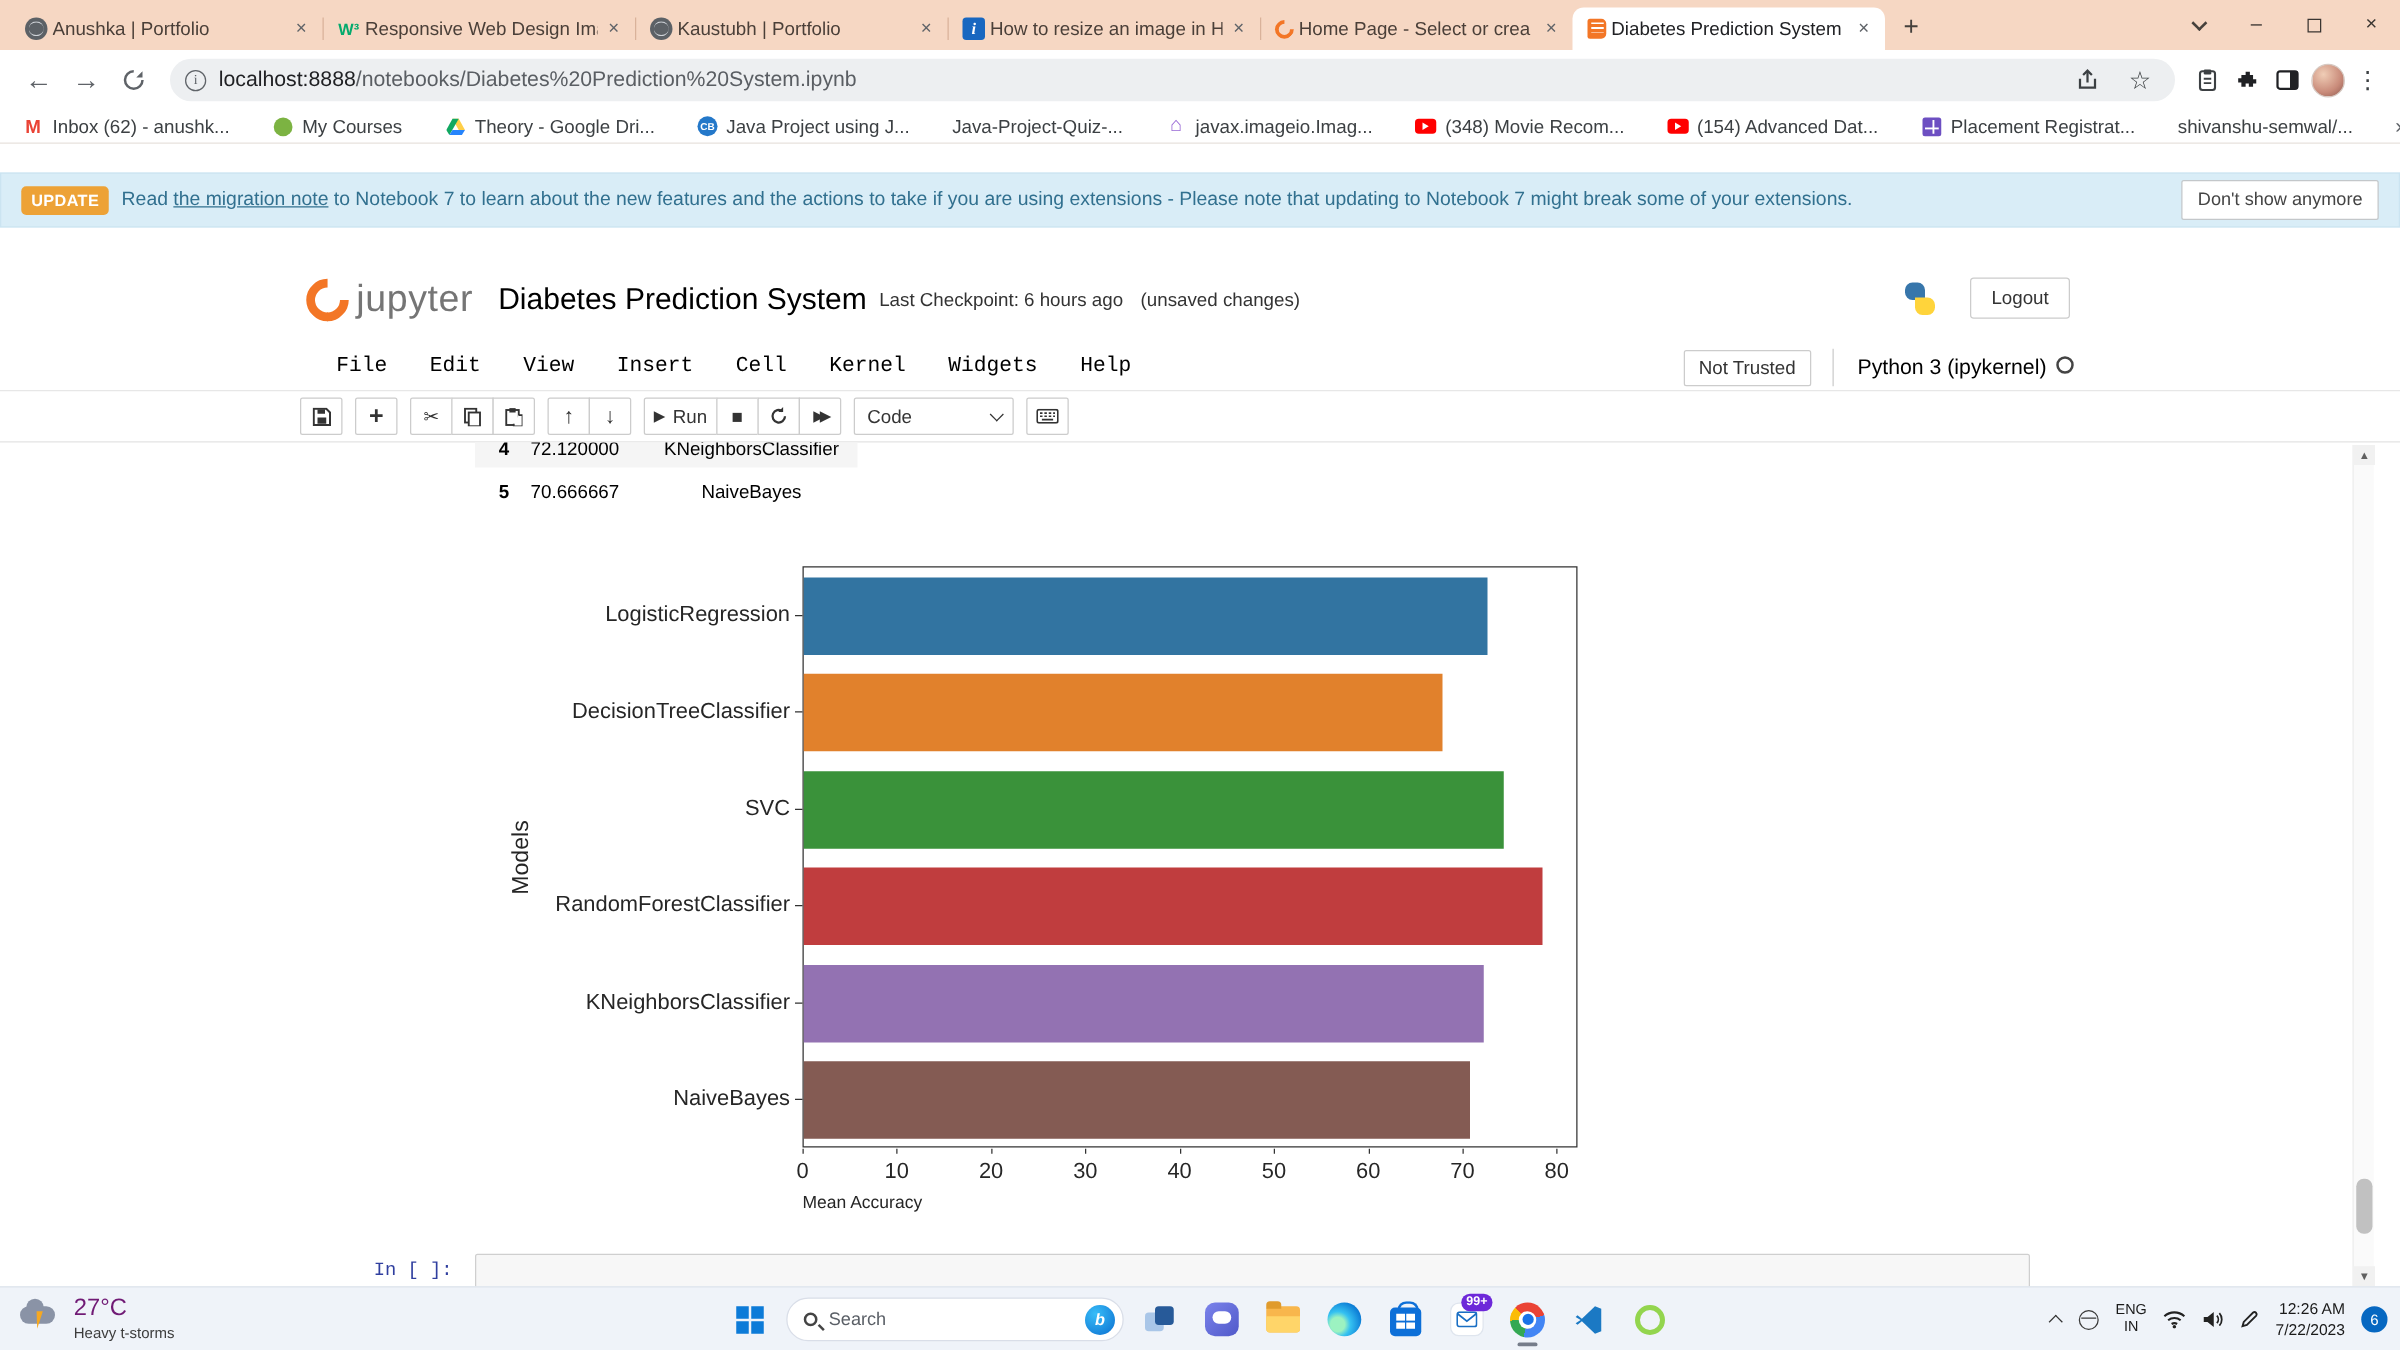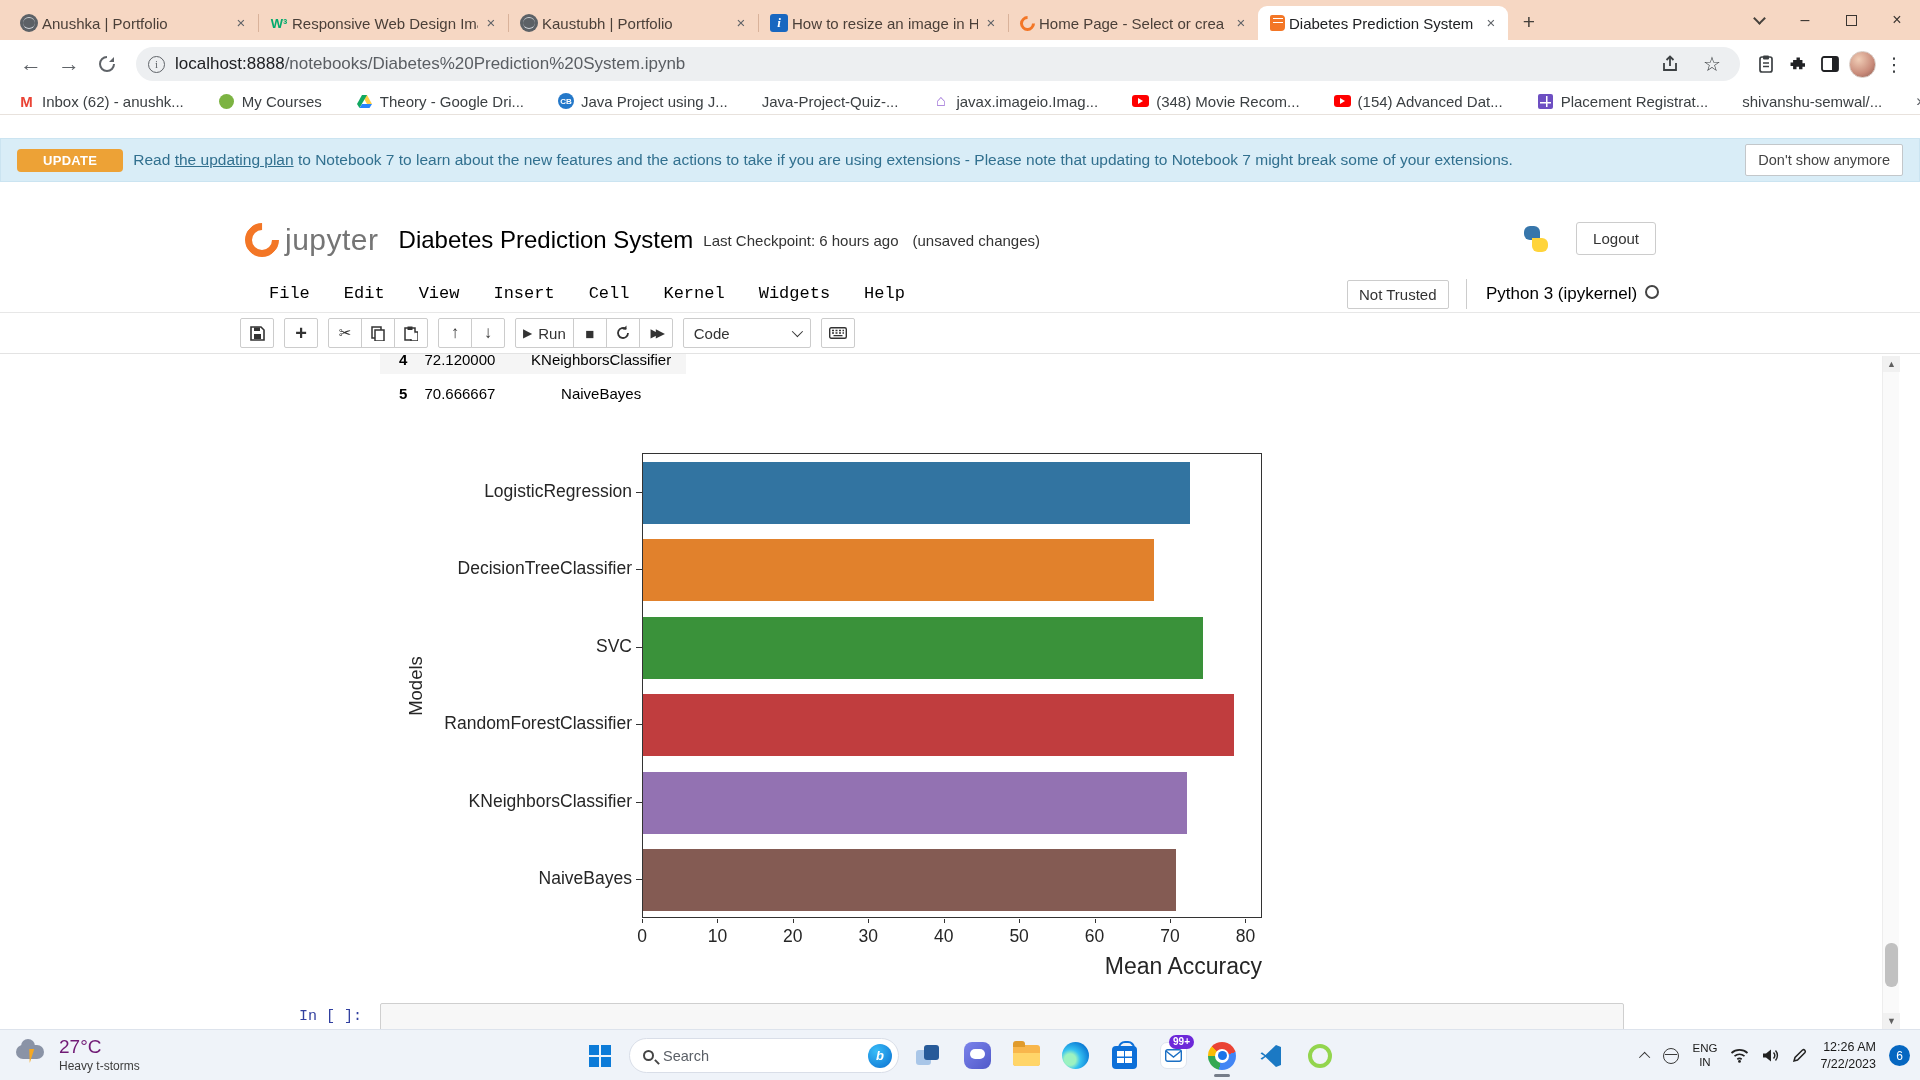--- a/index.html
+++ b/index.html
@@ -54,21 +54,21 @@
   .bm-home { color:#9a6bd6; font-size:16px; }
   .bm-yt { width:17px; height:12px; background:#f00; border-radius:3px; position:relative; }
   .bm-yt::after { content:""; position:absolute; left:6px; top:3px; border-left:5px solid #fff; border-top:3px solid transparent; border-bottom:3px solid transparent; }
   .bm-grid { width:15px; height:15px; background:#6d4fc2; border-radius:2px; position:relative; }
   .bm-grid::after { content:""; position:absolute; inset:2px; background:
      linear-gradient(#fff,#fff) 0 6px/100% 1.5px no-repeat, linear-gradient(#fff,#fff) 6px 0/1.5px 100% no-repeat; }
   .bm-more { margin-left:auto; font-size:17px; color:#5f6368; }
 
   
   .banner { position:absolute; top:138px; left:0; right:0; height:44px; background:#d9edf7; border:1px solid #cbe4f1; display:flex; align-items:center; padding:0 16px; color:#31708f; font-size:15.5px; }
-  .upd-badge { background:#eda236; color:#fff; font-weight:bold; font-size:13px; padding:4px 26px; border-radius:4px; margin-right:10px; letter-spacing:.3px; }
+  .upd-badge { background:#eda236; color:#fff; font-weight:bold; font-size:13px; padding:4px 8px; border-radius:4px; margin-right:10px; letter-spacing:.3px; }
   .banner a { color:#31708f; text-decoration:underline; }
   .dismiss { margin-left:auto; background:#fff; border:1px solid #c3c7ca; border-radius:2px; color:#444; font-size:14.5px; padding:7px 12px; }
 
   
   .nb-logo-row { position:absolute; top:214px; left:245px; height:52px; display:flex; align-items:center; }
   .jup-ic { width:34px; height:34px; border:7px solid #f37626; border-radius:50%; border-top-color:transparent; transform:rotate(45deg); margin-right:6px; }
   .jup-word { font-size:30px; color:#757575; letter-spacing:.5px; }
   .nb-title { margin-left:20px; font-size:24px; color:#000; }
   .nb-chk { margin-left:10px; font-size:15px; color:#333; }
   .nb-unsaved { margin-left:14px; font-size:15px; color:#333; }
@@ -112,21 +112,21 @@
 
   
   #chart { position:absolute; top:425px; left:392px; width:880px; height:560px; background:#fff; color:#262626; }
   .ch-title { position:absolute; top:0; left:250px; width:620px; text-align:center; font-size:20.5px; }
   .ch-frame { position:absolute; left:250px; top:28px; width:620px; height:465px; border:1px solid #333; }
   .ch-bar { position:absolute; left:0; height:62px; }
   .ch-ylab { position:absolute; left:0; width:240px; text-align:right; font-size:17.5px; }
   .ch-ytick { position:absolute; width:6px; height:1px; background:#333; left:244px; }
   .ch-xtick { position:absolute; top:494px; width:1px; height:4px; background:#333; }
   .ch-xlab { position:absolute; top:501px; width:44px; margin-left:-22px; text-align:center; font-size:17.5px; }
-  .ch-xaxis { position:absolute; top:528px; left:250px; width:620px; text-align:right; font-size:23px; }
+  .ch-xaxis { position:absolute; top:528px; left:250px; width:620px; text-align:left; font-size:14px; }
   .ch-yaxis { position:absolute; left:-36px; top:250px; width:120px; text-align:center; font-size:18.5px; transform:rotate(-90deg); }
 
   
   .incell-prompt { position:absolute; top:1008px; left:250px; width:112px; text-align:right; font-family:"Liberation Mono","DejaVu Sans Mono",monospace; font-size:15px; color:#303f9f; }
   .incell-box { position:absolute; top:1003px; left:380px; width:1244px; height:34px; border:1px solid #cfcfcf; background:#f7f7f7; border-radius:2px; }
 
   
   .sscroll { position:absolute; left:1882px; top:356px; width:17px; height:673px; background:#fafafa; border-left:1px solid #ededed; }
   .sarrow { position:absolute; left:0; width:17px; height:16px; color:#606060; font-size:9px; text-align:center; line-height:16px; background:#f1f1f1; }
   .sarrow.up { top:0; } .sarrow.down { bottom:0; }
@@ -328,21 +328,21 @@
         <span>Placement Registrat...</span>
       </div>
       <div class="bm">
         <span>shivanshu-semwal/...</span>
       </div>
       <span class="bm-more">»</span>
     </div>
 
   <div class="banner">
     <span class="upd-badge">UPDATE</span>
-    <span><span>Read </span><a href="#">the updating plan</a><span> to Notebook 7 to learn about the new features and the actions to take if you are using extensions - Please note that updating to Notebook 7 might break some of your extensions.</span></span>
+    <span><span>Read </span><a href="#">the migration note</a><span> to Notebook 7 to learn about the new features and the actions to take if you are using extensions - Please note that updating to Notebook 7 might break some of your extensions.</span></span>
     <button class="dismiss">Don't show anymore</button>
   </div>
 
   <div class="nb-logo-row">
     <span class="jup-ic"></span>
     <span class="jup-word">jupyter</span>
     <span class="nb-title">Diabetes Prediction System</span>
     <span class="nb-chk">Last Checkpoint: 6 hours ago</span>
     <span class="nb-unsaved">(unsaved changes)</span>
   </div>

